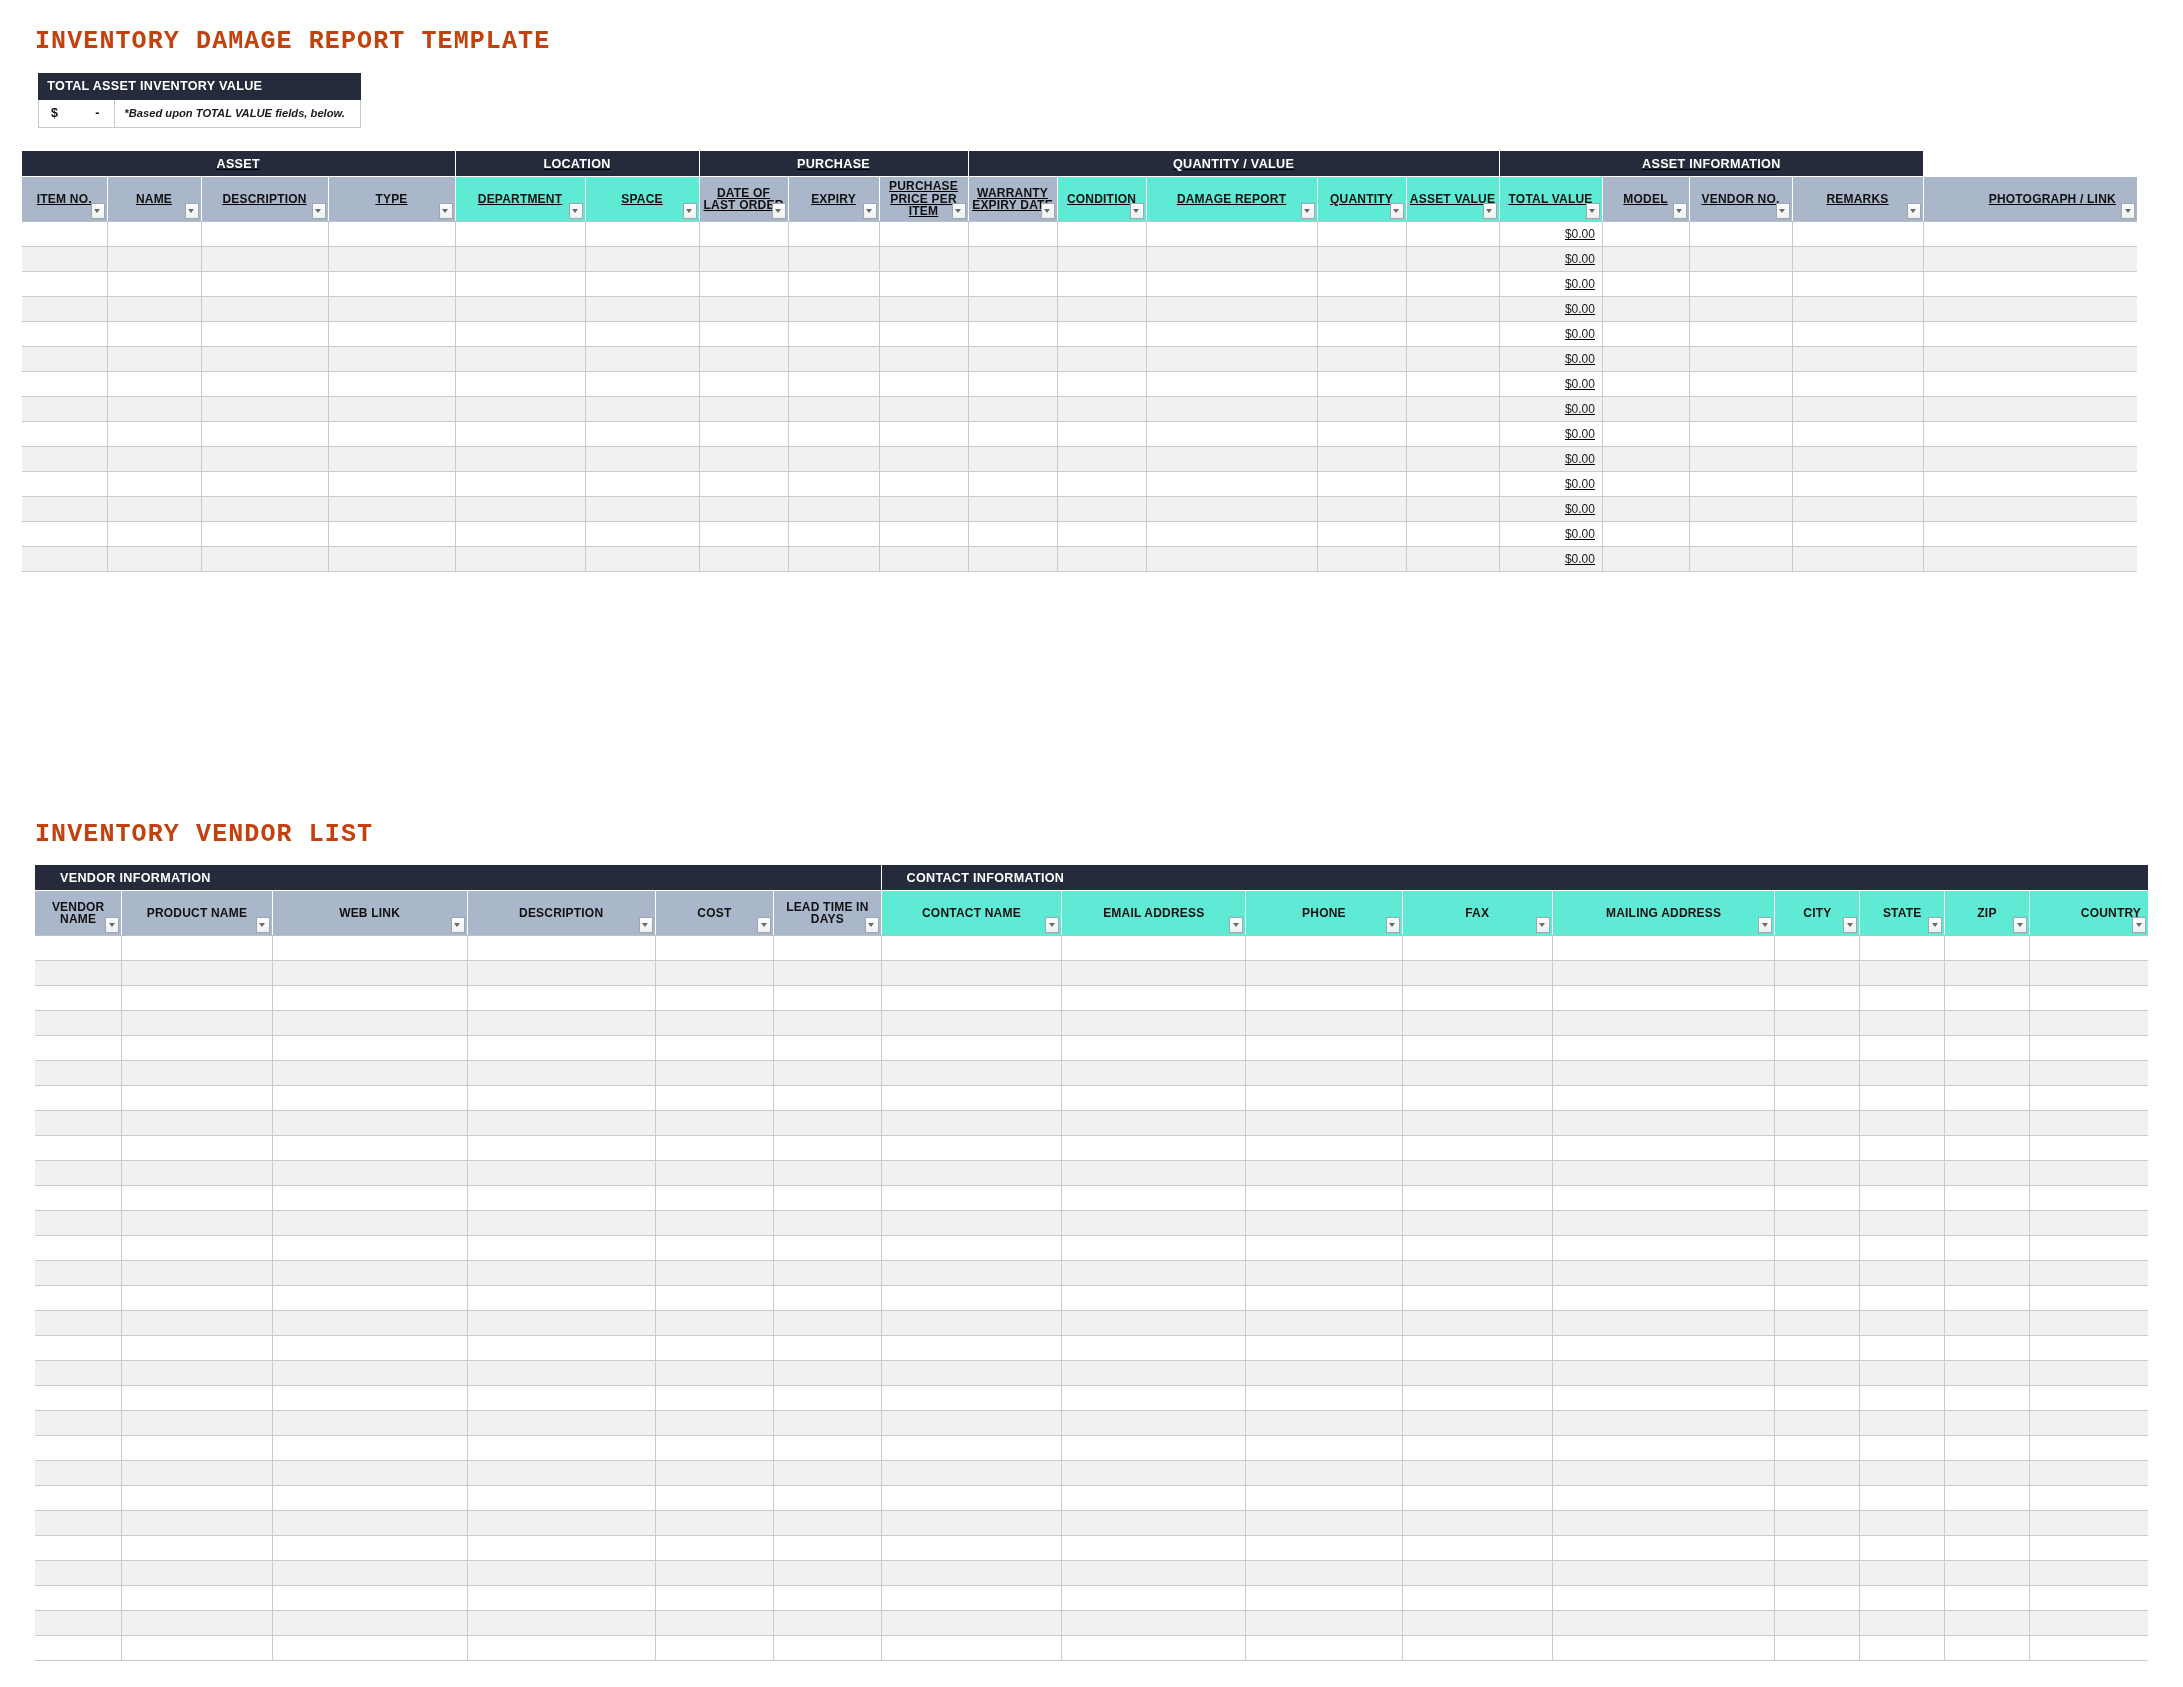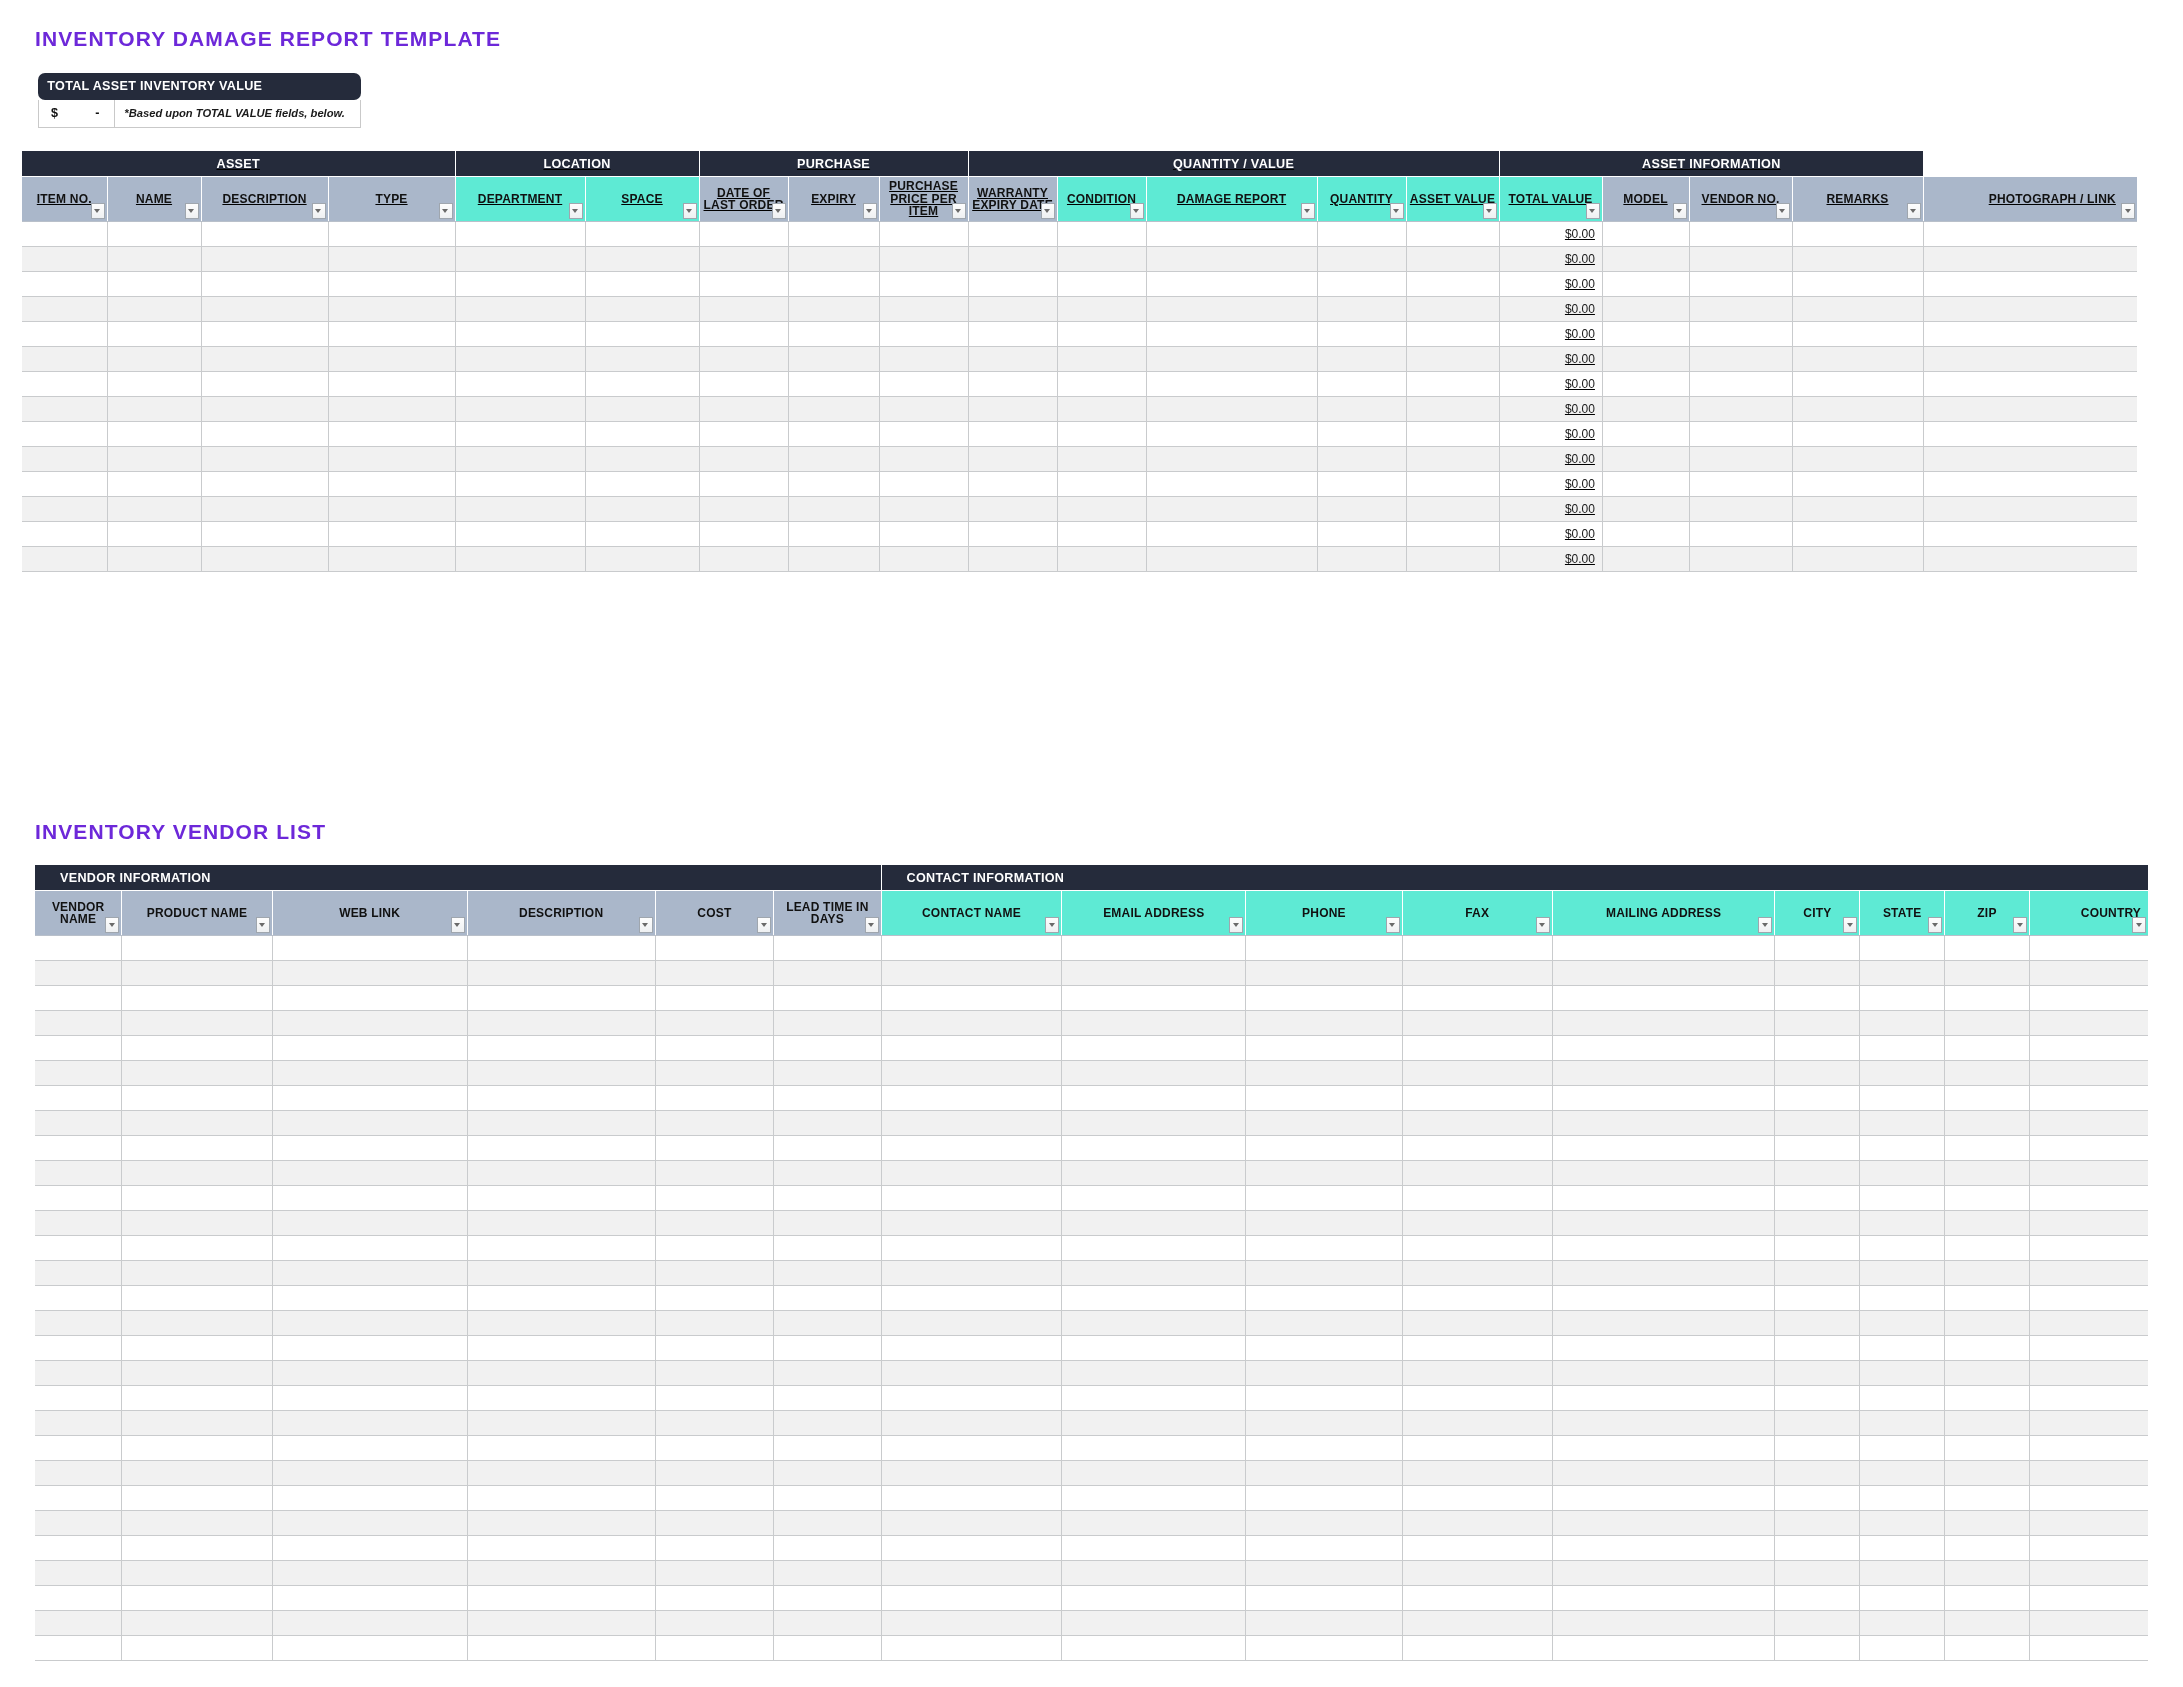--- a/index.html
+++ b/index.html
@@ -10,44 +10,43 @@
   body {
     width: 2183px;
     height: 1687px;
     font-family: "Liberation Sans", sans-serif;
     overflow: hidden;
     position: relative;
   }
 
   
   .page-title {
-    font-size: 21px;
+    font-size: 25px;
     font-weight: bold;
-    color: #6d28d9;
+    color: #c2410c;
     letter-spacing: 1.1px;
-    font-family: Liberation Sans, sans-serif;
+    font-family: Liberation Mono, monospace;
   }
   #title-damage { position: absolute; left: 35px; top: 26.5px; }
   #title-vendor { position: absolute; left: 35px; top: 820px; }
 
   
   #total-box { position: absolute; left: 38px; top: 73px; }
   .tot-head {
     width: 323px;
     height: 26.5px;
     background: #252b3b;
     color: #ffffff;
     font-size: 12.6px;
     font-weight: bold;
     letter-spacing: 0.3px;
     display: flex;
     align-items: center;
     padding-left: 9.3px;
     box-sizing: border-box;
-    border-radius: 7px;
   }
   .tot-row {
     display: flex;
     height: 28.4px;
     border: 0.7px solid #c9c9c9;
     border-top: none;
     box-sizing: border-box;
     background: #ffffff;
   }
   .tot-amount {

